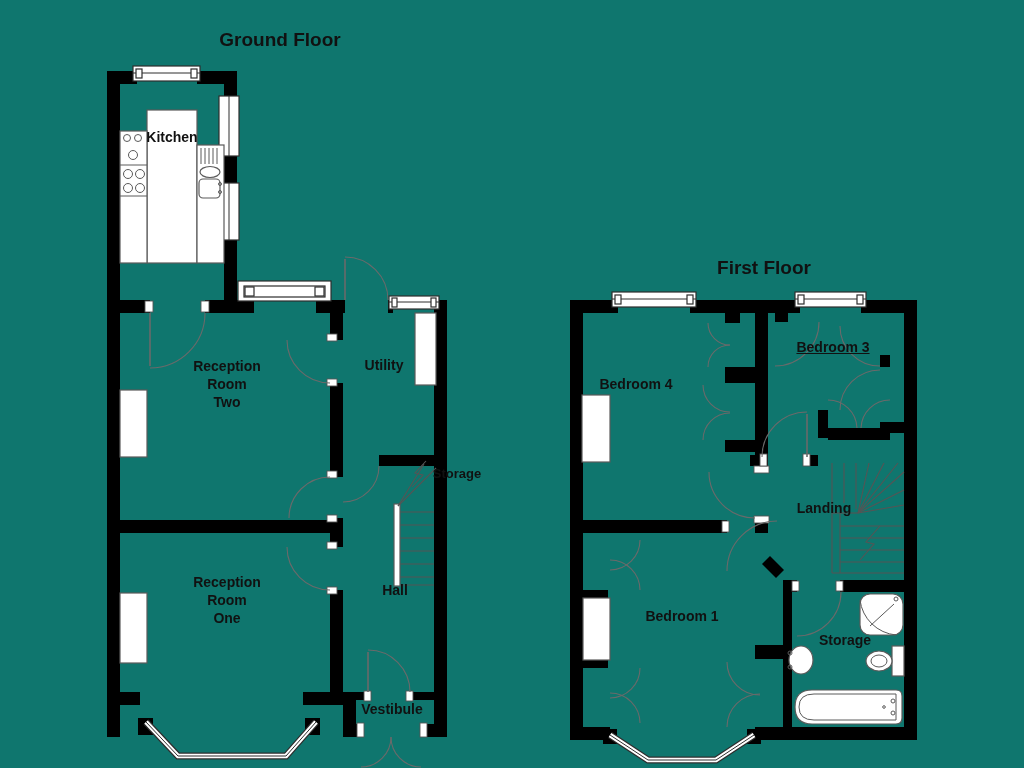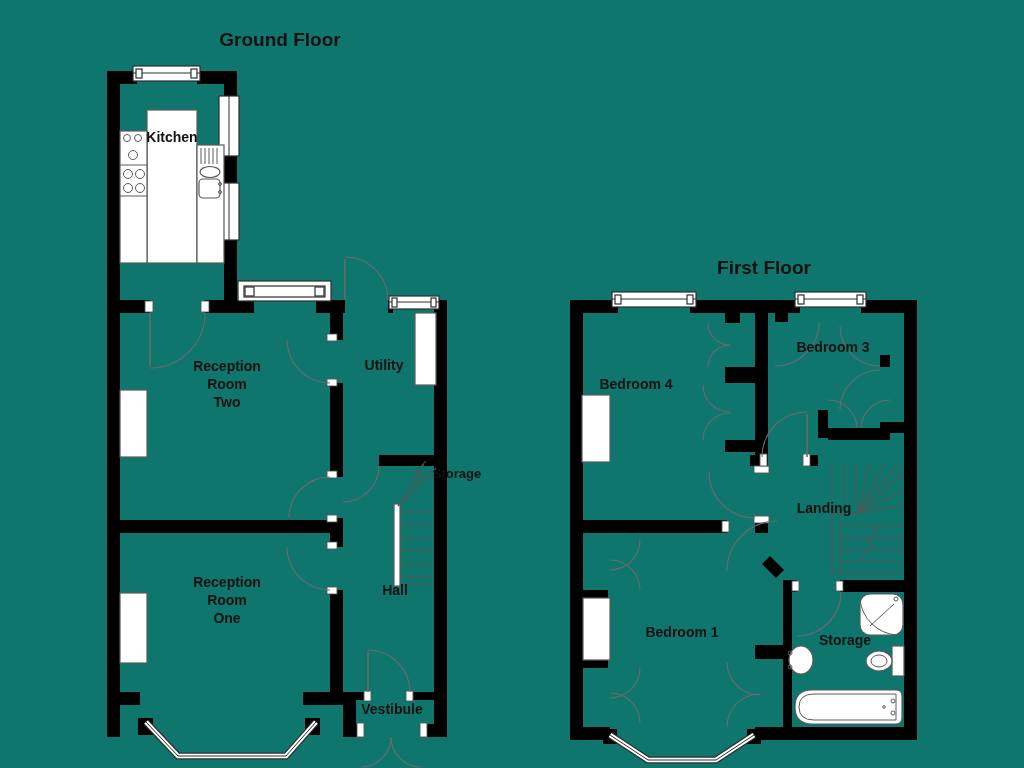--- a/index.html
+++ b/index.html
@@ -337,18 +337,18 @@
 <div class="label" style="left:384px;top:365px;">Utility</div>
 <div class="label small" style="left:419px;top:474px;">Storage</div>
 <div class="label" style="left:395px;top:590px;">Hall</div>
 <div class="label" style="left:227px;top:600px;">Reception
 Room
 One</div>
 <div class="label med" style="left:392px;top:709px;">Vestibule</div>
 
 <div class="label title" style="left:740px;top:268px;margin-left:24px;">First Floor</div>
 <div class="label" style="left:636px;top:384px;">Bedroom 4</div>
-<div class="label" style="left:833px;top:347px;">Bedroom 3</div>
+<div class="label" style="left:833px;top:347px;text-decoration:underline;">Bedroom 3</div>
 <div class="label" style="left:824px;top:508px;">Landing</div>
-<div class="label" style="left:682px;top:632px;">Bedroom 1</div>
+<div class="label" style="left:682px;top:616px;">Bedroom 1</div>
 <div class="label" style="left:845px;top:640px;">Storage</div>
 
 </div>
 
 </body></html>

